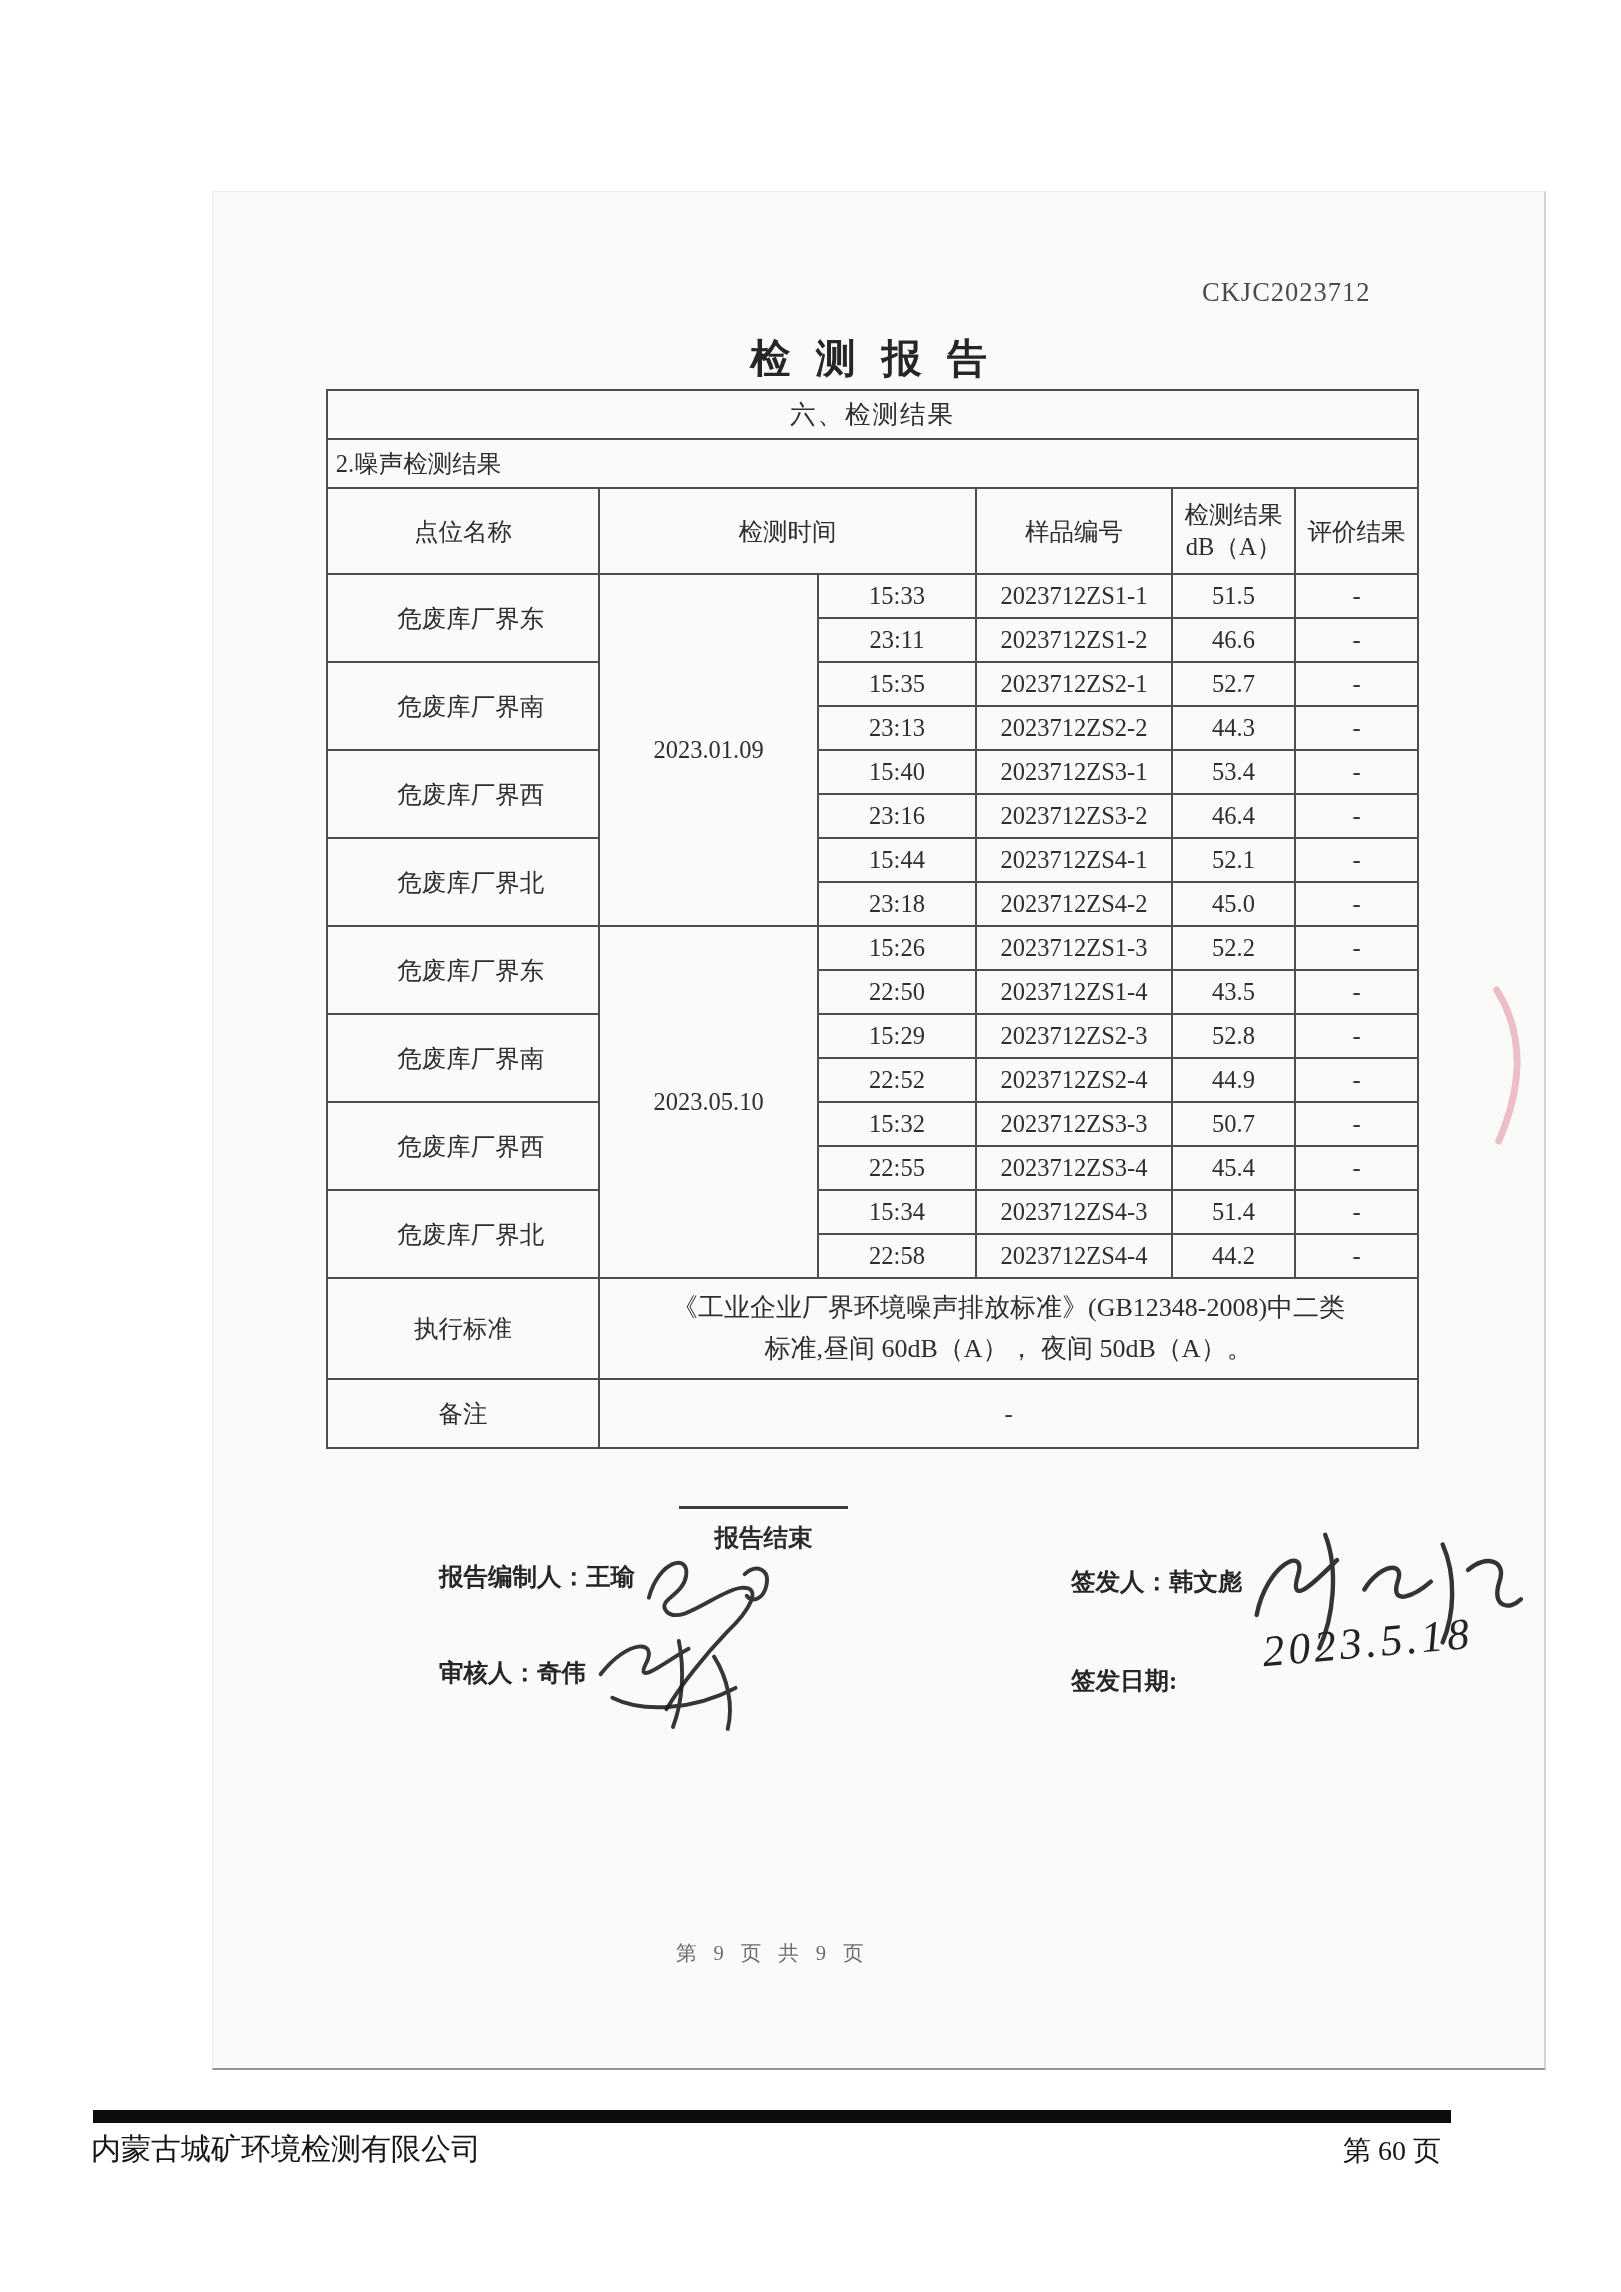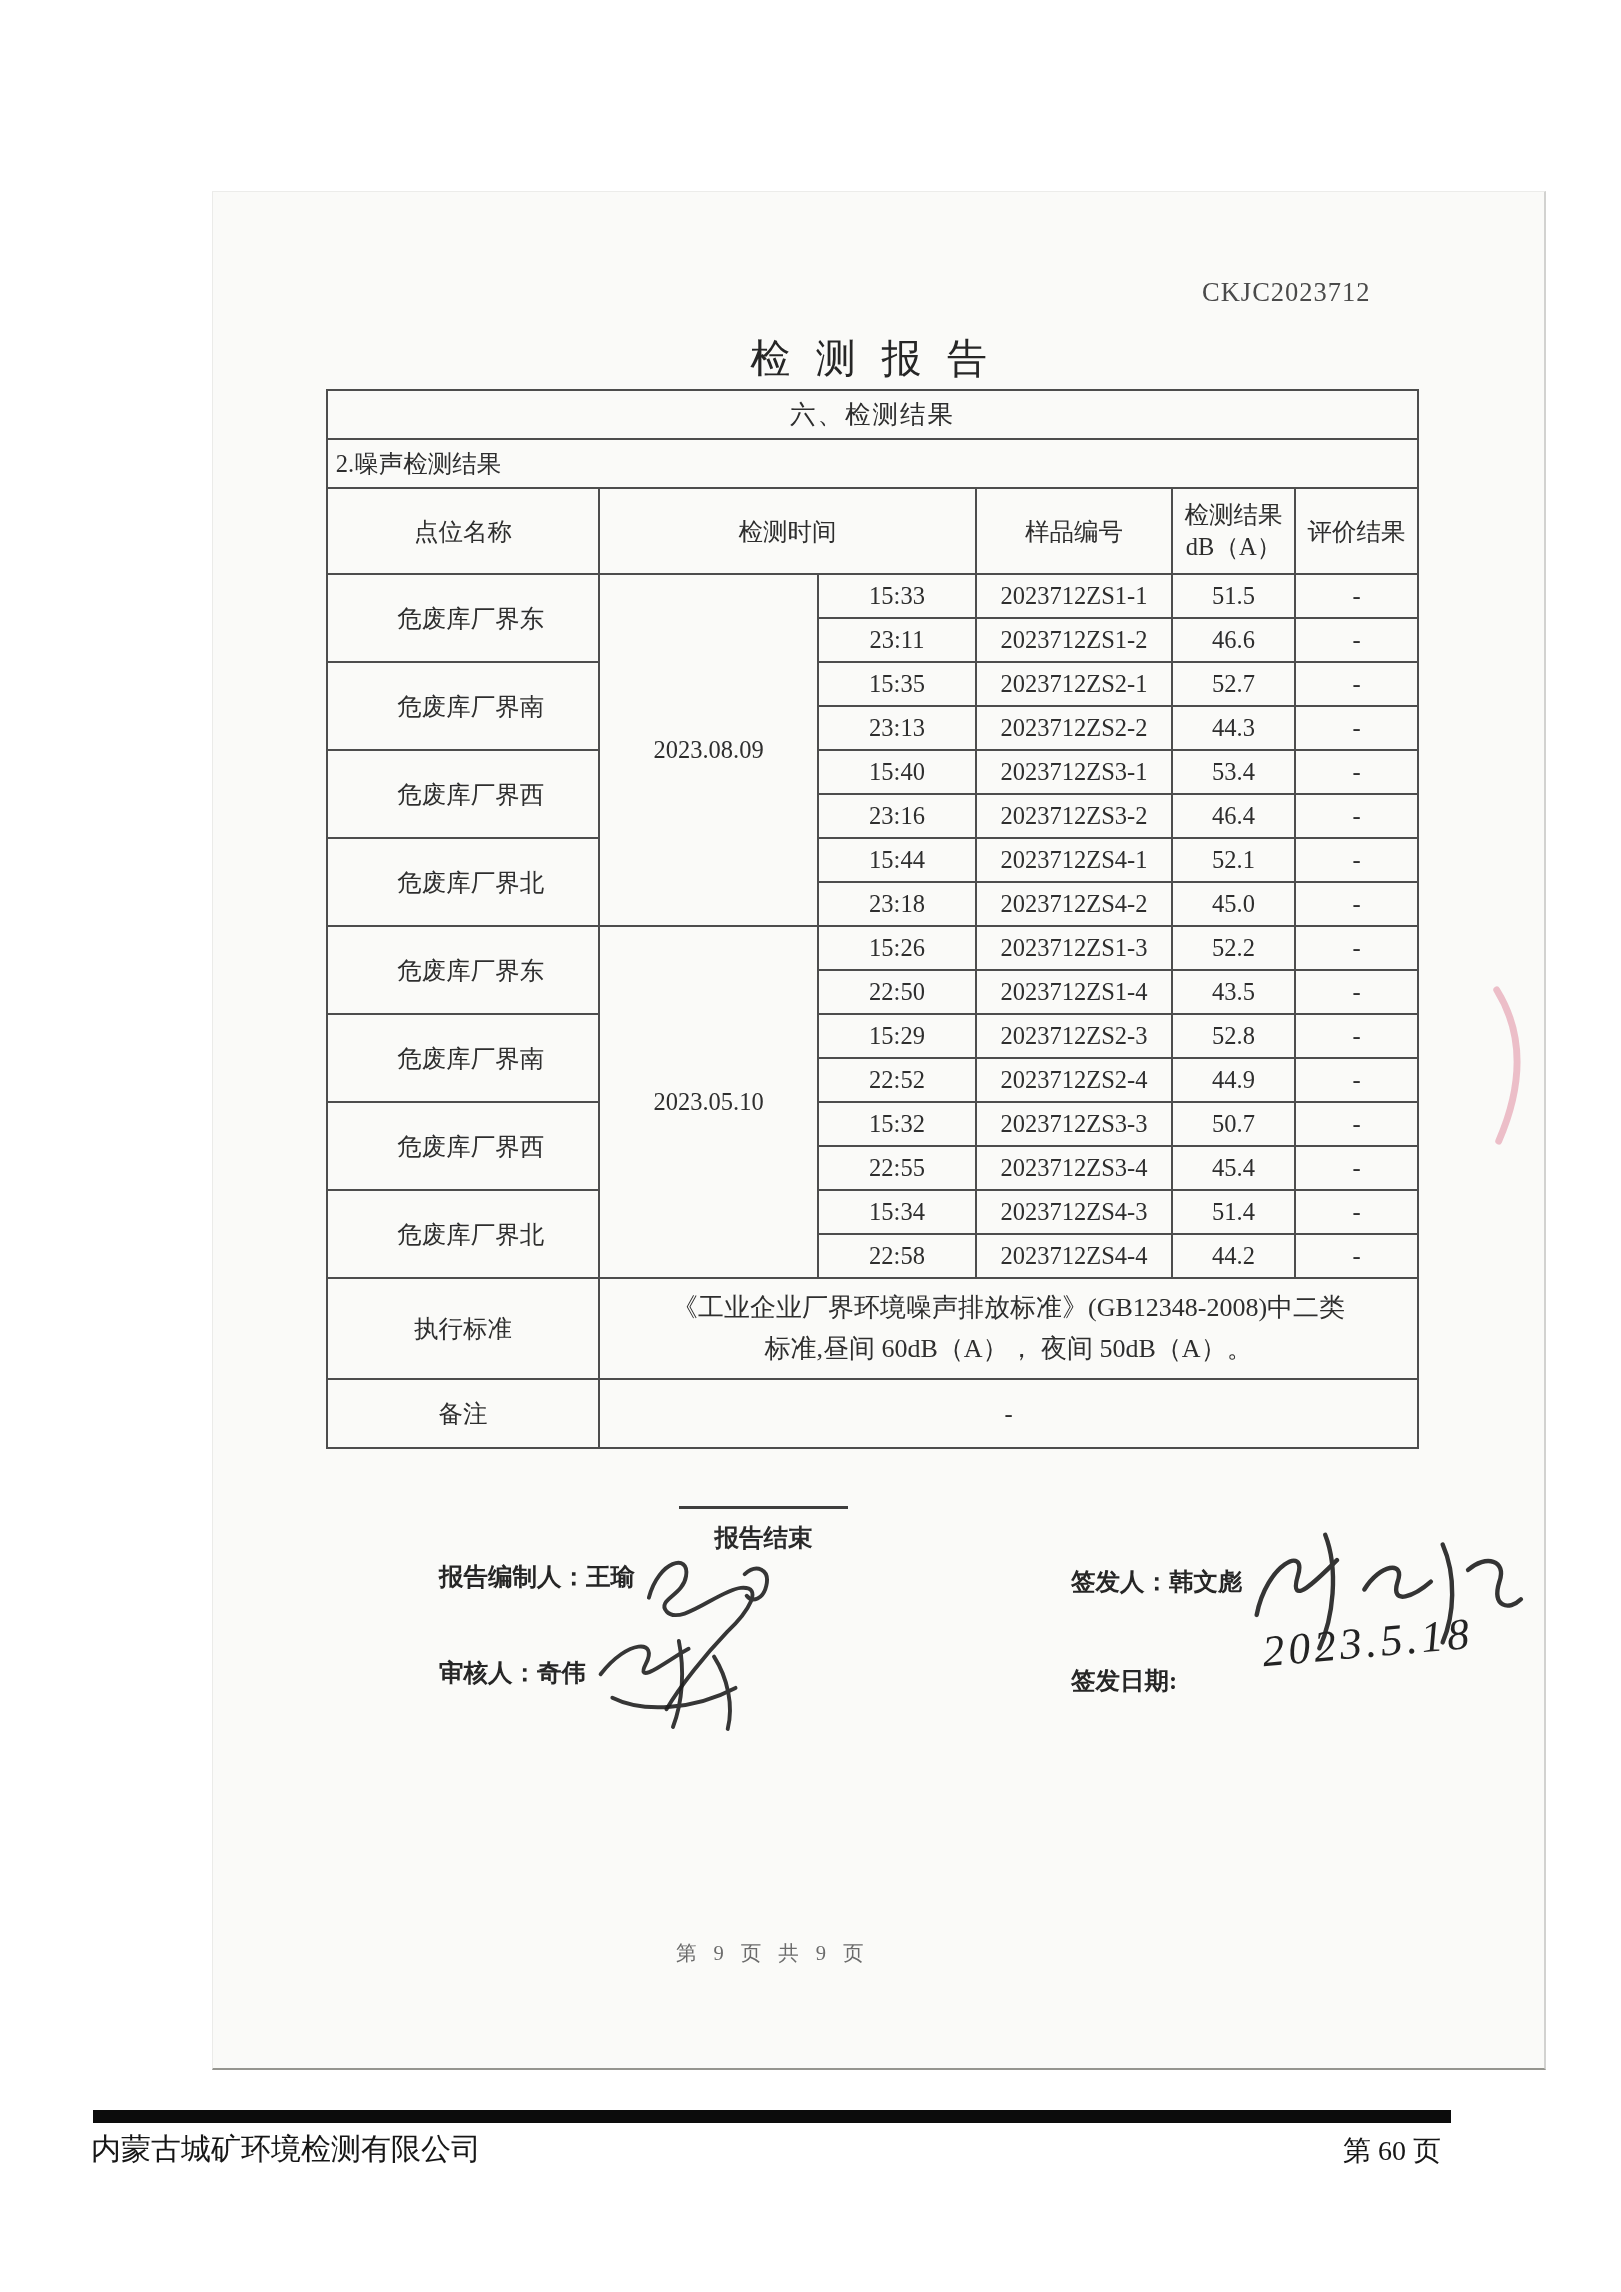--- a/index.html
+++ b/index.html
@@ -16,21 +16,21 @@
     border-left: 1px solid #ebebe9;
     border-right: 2px solid #d2d2d0;
     border-bottom: 2.9px solid #95958f;
   }
   .report-code {
     position: absolute; left: 1202px; top: 277px;
     font-size: 26.5px; color: #4a4a4a; letter-spacing: 1px;
   }
   .report-title {
     position: absolute; left: 549px; top: 331px; width: 647px;
-    text-align: center; font-size: 40px; font-weight: normal;
+    text-align: center; font-size: 40px; font-weight: bold;
     letter-spacing: 7.8px; color: #262626;
   }
   table.results {
     position: absolute; left: 326px; top: 389px; width: 1092px;
     border-collapse: collapse; table-layout: fixed;
     font-size: 24.5px; color: #2e2e2e; text-align: center;
   }
   table.results td, table.results th {
     border: 2px solid #4d4d4d; font-weight: normal;
     vertical-align: middle; overflow: hidden;
@@ -115,21 +115,21 @@
       <th>样品编号</th>
       <th class="result-head">
         <span>检测结果</span><br>
         <span>dB（A）</span>
       </th>
       <th>评价结果</th>
     </tr>
 
     <tr class="r-data">
       <td class="name-cell" rowspan="2">危废库厂界东</td>
-      <td rowspan="8">2023.08.09</td>
+      <td rowspan="8">2023.01.09</td>
       <td>15:33</td>
       <td>2023712ZS1-1</td>
       <td>51.5</td>
       <td>-</td>
     </tr>
     <tr class="r-data">
       <td>23:11</td>
       <td>2023712ZS1-2</td>
       <td>46.6</td>
       <td>-</td>

